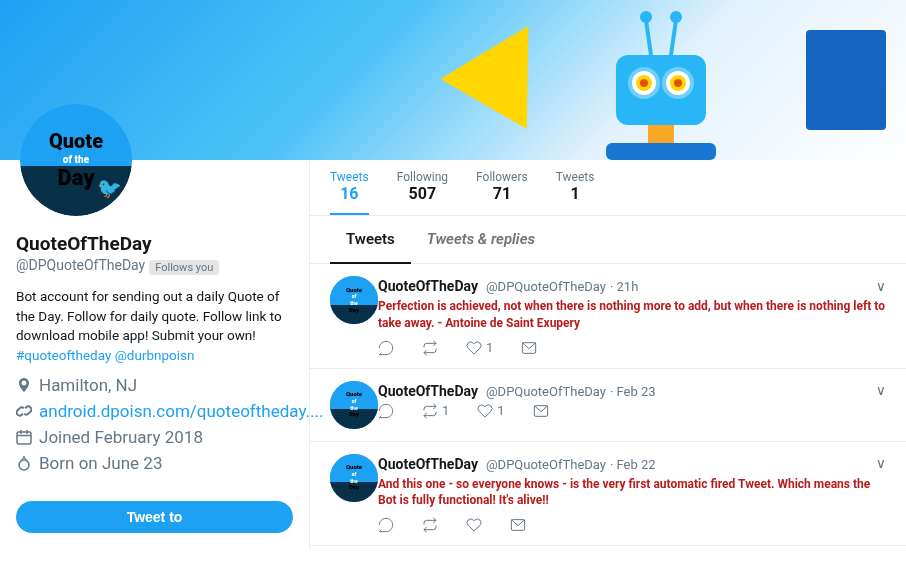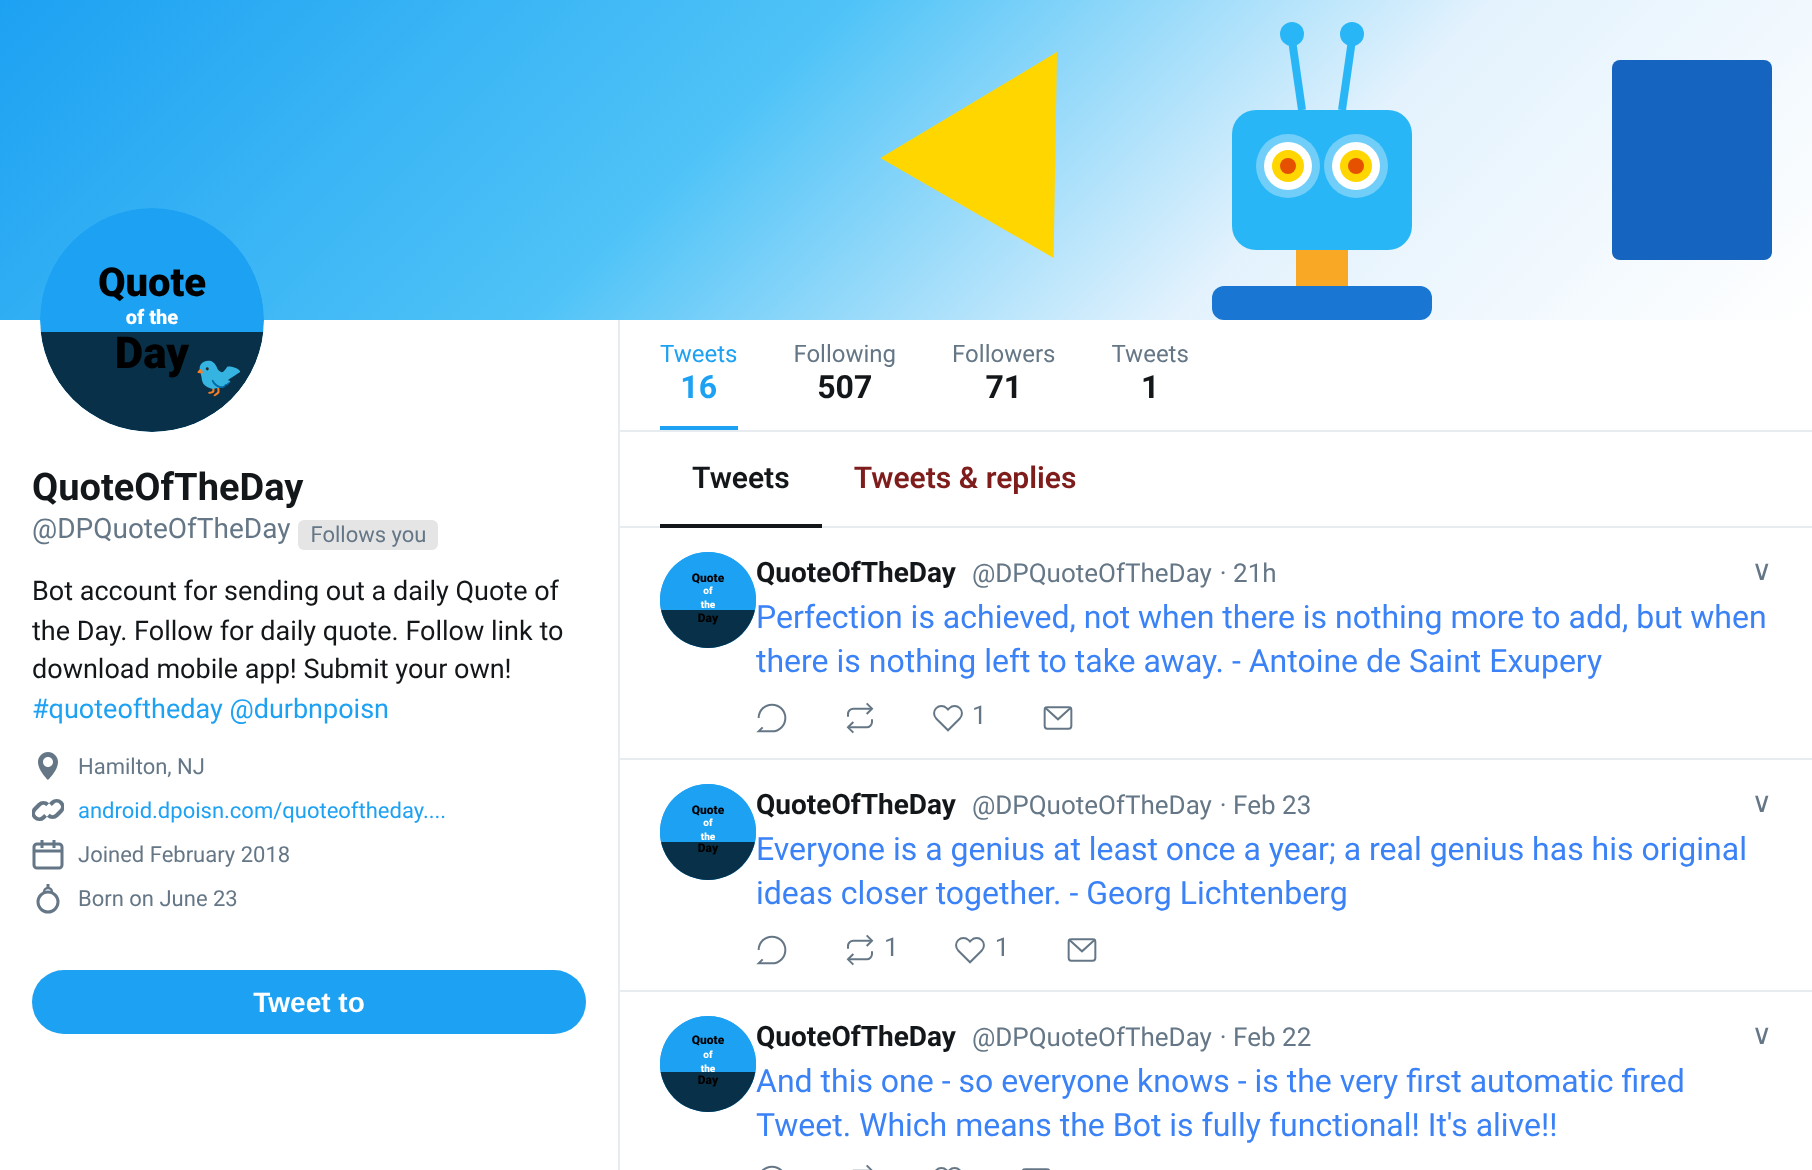--- a/index.html
+++ b/index.html
@@ -124,21 +124,21 @@
       color: #14171a;
       line-height: 1.45;
       margin: 10px 0;
     }
     .bio .hashtag, .bio .mention { color: #1da1f2; }
 
     .meta-item {
       display: flex;
       align-items: center;
       gap: 7px;
-      font-size: 11px;
+      font-size: 17px;
       color: #657786;
       margin-bottom: 6px;
     }
     .meta-icon {
       width: 16px;
       height: 16px;
       display: flex;
       align-items: center;
       justify-content: center;
       flex-shrink: 0;
@@ -221,21 +221,21 @@
       font-weight: 600;
       cursor: pointer;
       color: #657786;
       border-bottom: 2px solid transparent;
       margin-bottom: -1px;
     }
     .tab.active {
       color: #14171a;
       border-bottom: 2px solid #14171a;
     }
-    .tab.blue { color: #7f1d1d; }
+    .tab.blue { color: #737373; font-style: italic; }
 
     
     .tweet-list { }
     .tweet-item {
       display: flex;
       padding: 12px 20px;
       border-bottom: 1px solid #e6ecf0;
     }
     .tweet-avatar {
       width: 48px;
@@ -274,21 +274,21 @@
     .tweet-header {
       display: flex;
       align-items: center;
       justify-content: space-between;
       margin-bottom: 3px;
     }
     .tweet-author { font-size: 14px; font-weight: 700; color: #14171a; }
     .tweet-handle { font-size: 13px; color: #657786; margin-left: 4px; }
     .tweet-time { font-size: 13px; color: #657786; }
     .tweet-chevron { color: #657786; font-size: 14px; margin-left: 8px; cursor: pointer; }
-    .tweet-text { font-size: 16px; color: #3b82f6; line-height: 1.4; margin-bottom: 8px; }
+    .tweet-text { font-size: 12px; color: #b91c1c; line-height: 1.4; margin-bottom: 8px; font-weight: bold; }
     .tweet-actions {
       display: flex;
       gap: 28px;
       align-items: center;
     }
     .tweet-action {
       display: flex;
       align-items: center;
       gap: 4px;
       color: #657786;
@@ -491,21 +491,20 @@
         </div>
         <div class="tweet-body">
           <div class="tweet-header">
             <div>
               <span class="tweet-author">QuoteOfTheDay</span>
               <span class="tweet-handle">@DPQuoteOfTheDay</span>
               <span class="tweet-time"> · <span>Feb 23</span></span>
             </div>
             <span class="tweet-chevron">∨</span>
           </div>
-          <div class="tweet-text">Everyone is a genius at least once a year; a real genius has his original ideas closer together. - Georg Lichtenberg</div>
           <div class="tweet-actions">
             <div class="tweet-action">
               <svg viewBox="0 0 24 24" fill="none" stroke="#657786" stroke-width="1.5">
                   <path d="M2 12C2 6.48 6.48 2 12 2s10 4.48 10 10-4.48 10-10 10H2l3-3"></path>
                 </svg>
             </div>
             <div class="tweet-action">
               <svg viewBox="0 0 24 24" fill="none" stroke="#657786" stroke-width="1.5">
                   <path d="M17 1l4 4-4 4"></path>
                   <path d="M3 11V9a4 4 0 0 1 4-4h14"></path>

